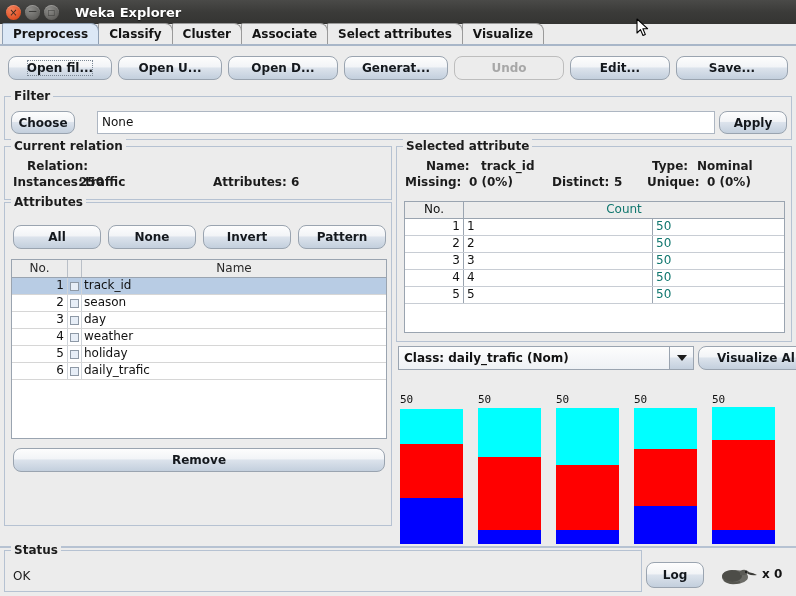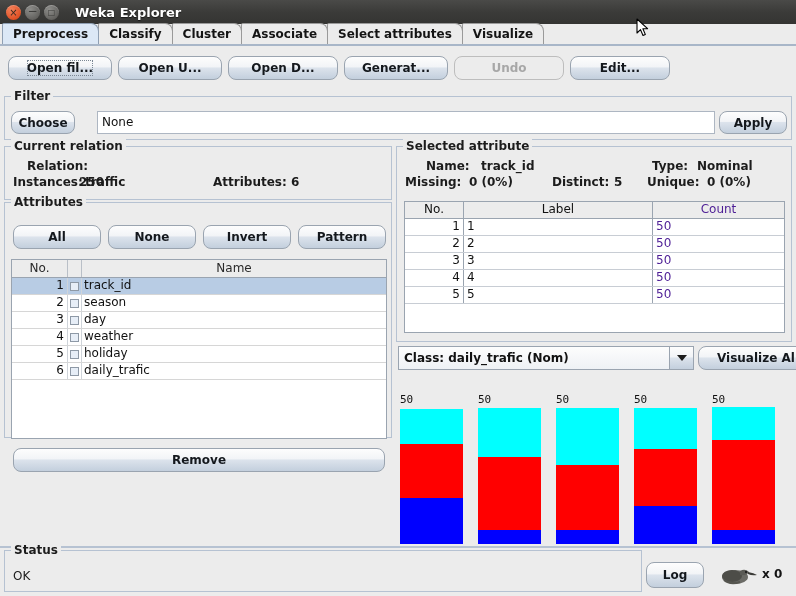--- a/index.html
+++ b/index.html
@@ -138,21 +138,21 @@
     background:#ffffff; border:1px solid #adb6c2; box-sizing:border-box;
     font-size:12px; line-height:21px; padding-left:4px; color:#111;
   }
   #apply-btn { position:absolute; left:714px; top:14px; width:68px; height:23px; }
 
   
   #relation-panel { left:4px; top:146px; width:388px; height:54px; }
   .rel-line { position:absolute; font-weight:bold; font-size:12px; color:#1c1c1c; }
 
   
-  #attributes-panel { left:4px; top:202px; width:388px; height:236px; }
+  #attributes-panel { left:4px; top:202px; width:388px; height:324px; }
   #attributes-panel .jbtn.sel { position:absolute; top:22px; height:24px; width:88px; }
   #attr-table {
     position:absolute; left:6px; top:56px; width:376px; height:180px;
     background:#ffffff; border:1px solid #9aa4b0; box-sizing:border-box;
     overflow:hidden;
   }
   .tbl-head {
     display:flex; height:17px; background:#ececec;
     border-bottom:1px solid #9aa4b0; font-size:12px; color:#2a2a2a;
   }
@@ -182,21 +182,21 @@
   .sa-line { position:absolute; font-weight:bold; font-size:12px; color:#1c1c1c; }
   #sa-table {
     position:absolute; left:7px; top:54px; width:381px; height:132px;
     background:#ffffff; border:1px solid #9aa4b0; box-sizing:border-box; overflow:hidden;
   }
   .sa-row { display:flex; height:16px; border-bottom:1px solid #c8cdd4; font-size:12px; }
   .sa-row .c1 { width:59px; text-align:right; padding-right:3px; line-height:15px;
                 border-right:1px solid #9aa4b0; box-sizing:border-box; color:#111; }
   .sa-row .c2 { width:189px; line-height:15px; padding-left:3px;
                 border-right:1px solid #9aa4b0; box-sizing:border-box; color:#111; }
-  .sa-row .c3 { flex:1; line-height:15px; padding-left:3px; color:#4c1d95; }
+  .sa-row .c3 { flex:1; line-height:15px; padding-left:3px; color:#0f766e; }
 
   
   #class-row { position:absolute; left:398px; top:346px; width:392px; height:32px; }
   #class-combo {
     position:absolute; left:0; top:0; width:272px; height:24px;
     background:linear-gradient(to bottom,#fdfdfd,#eef1f5);
     border:1px solid #9aa4b0; box-sizing:border-box;
     font-weight:bold; font-size:12px; line-height:22px; padding-left:5px; color:#111;
   }
   #class-arrow {
@@ -279,20 +279,23 @@
     </div>
   <div class="jbtn" style="left:344px;width:104px;">
       <span>Generat...</span>
     </div>
   <div class="jbtn disabled" style="left:454px;width:110px;">
       <span>Undo</span>
     </div>
   <div class="jbtn" style="left:570px;width:100px;">
       <span>Edit...</span>
     </div>
+  <div class="jbtn" style="left:676px;width:112px;">
+      <span>Save...</span>
+    </div>
 </div>
 
 <div class="panel" id="filter-panel">
   <div class="legend">Filter</div>
   <div class="jbtn" id="choose-btn">
       <span>Choose</span>
     </div>
   <div id="filter-value">None</div>
   <div class="jbtn" id="apply-btn">
       <span>Apply</span>
@@ -391,21 +394,20 @@
   <div class="sa-line" style="left:8px;top:28px;">Missing:</div>
   <div class="sa-line" style="left:72px;top:28px;">0 (0%)</div>
   <div class="sa-line" style="left:155px;top:28px;">Distinct:</div>
   <div class="sa-line" style="left:217px;top:28px;">5</div>
   <div class="sa-line" style="left:250px;top:28px;">Unique:</div>
   <div class="sa-line" style="left:310px;top:28px;">0 (0%)</div>
 
   <div id="sa-table">
     <div class="sa-row" style="background:#ececec;border-bottom:1px solid #9aa4b0;">
       <div class="c1" style="text-align:center;padding-right:0;">No.</div>
-      <div class="c2" style="text-align:center;padding-left:0;">Label</div>
       <div class="c3" style="text-align:center;padding-left:0;">Count</div>
     </div>
     <div class="sa-row">
       <div class="c1">1</div>
       <div class="c2">1</div>
       <div class="c3">50</div>
     </div>
     <div class="sa-row">
       <div class="c1">2</div>
       <div class="c2">2</div>

